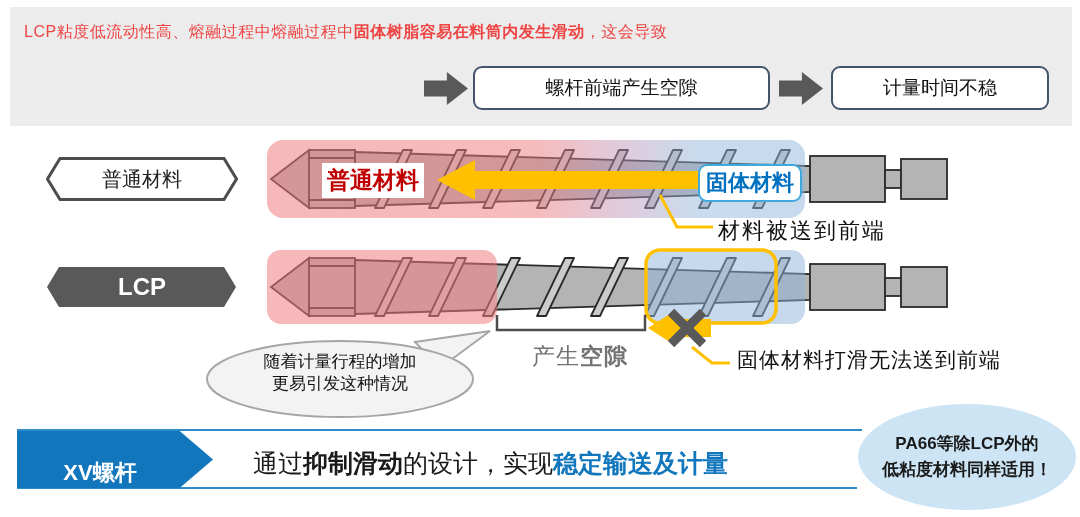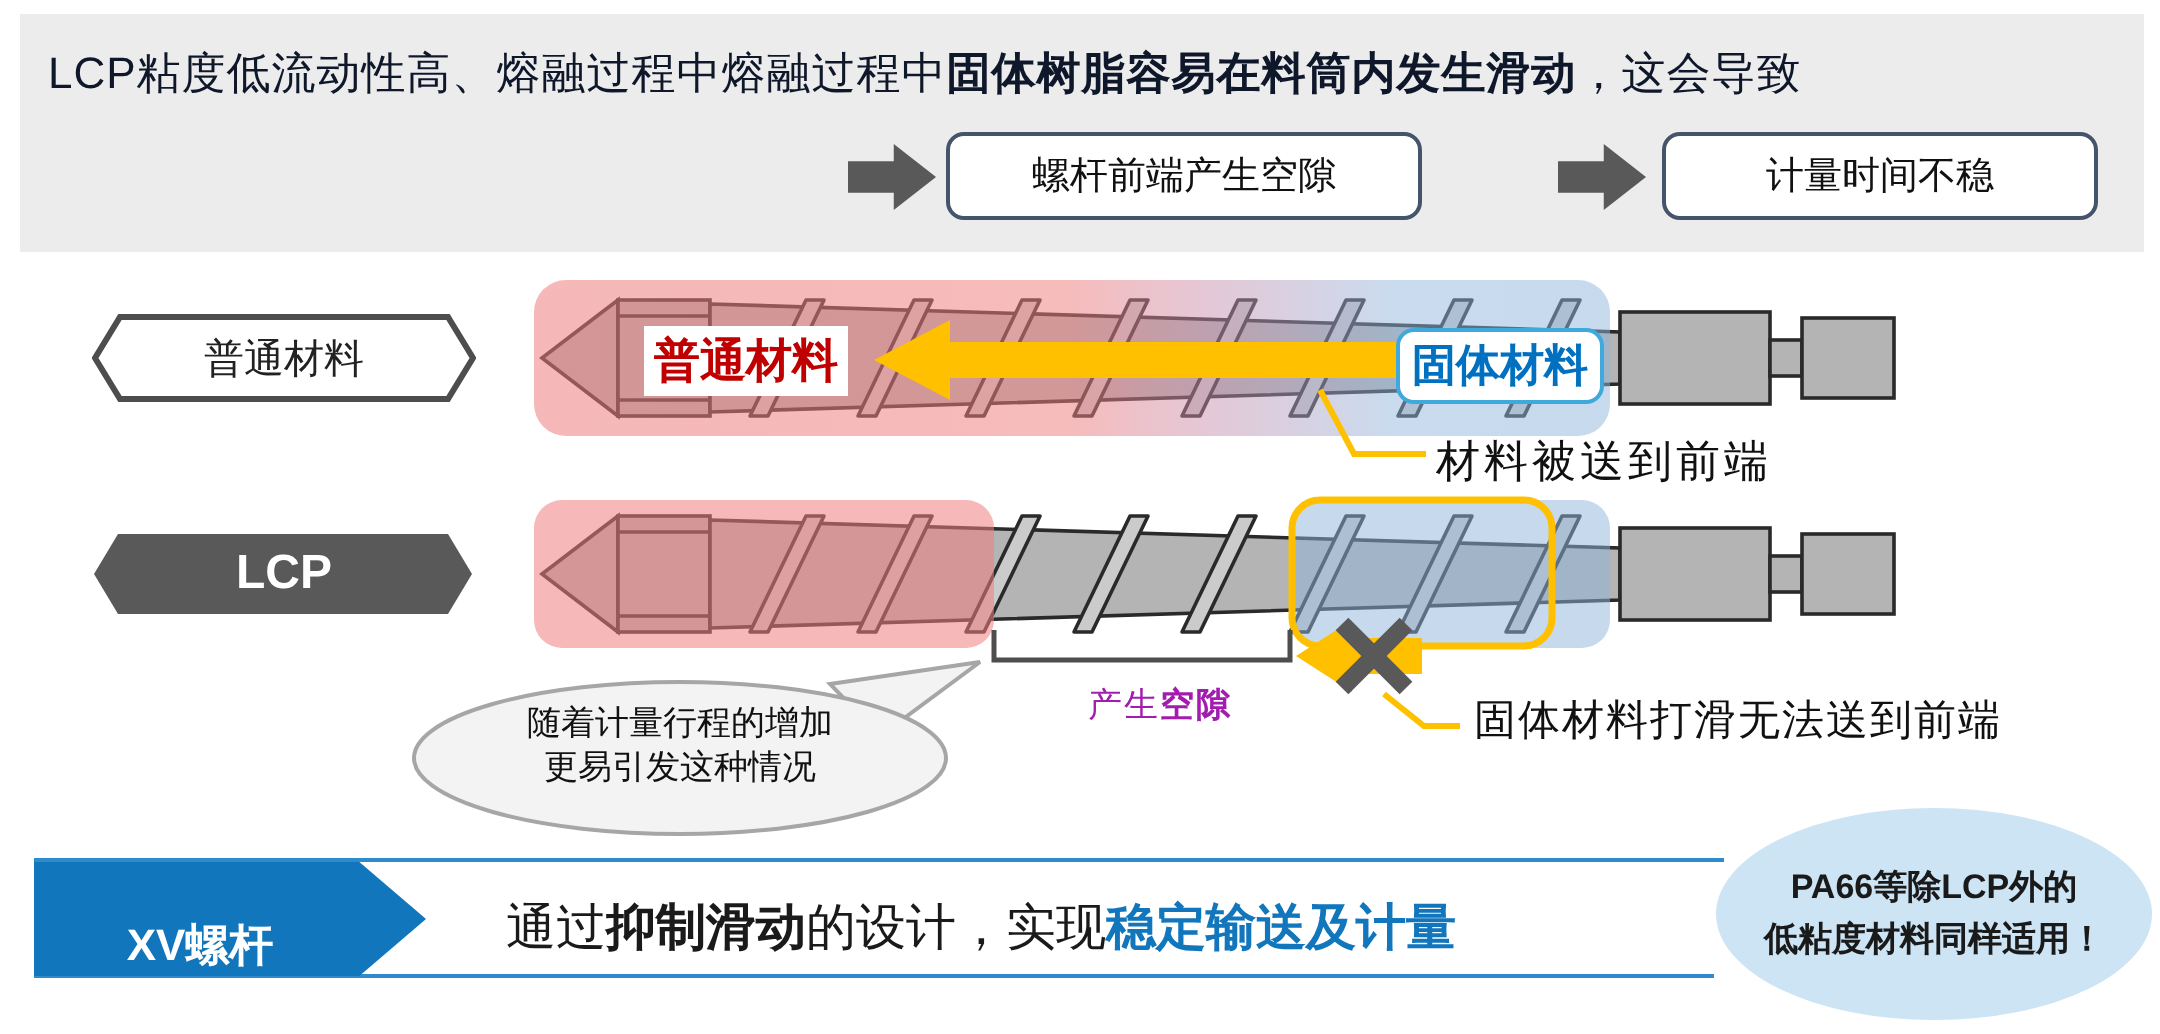--- a/index.html
+++ b/index.html
@@ -1,42 +1,42 @@
 <!DOCTYPE html>
 <html><head>
 <meta charset="utf-8">
 <style>
   html,body{margin:0;padding:0;background:#fff;}
   .stage{position:relative;width:1080px;height:517px;background:#fff;overflow:hidden;
          font-family:"Liberation Sans","DejaVu Sans",sans-serif;color:#111;}
   .abs{position:absolute;}
   
   .banner{left:10px;top:7px;width:1062px;height:119px;background:#ececec;}
-  .intro{left:24px;top:22px;font-size:22px;letter-spacing:.5px;white-space:nowrap;color:#0f172a;}
+  .intro{left:24px;top:22px;font-size:16px;letter-spacing:.5px;white-space:nowrap;color:#ef4444;}
   .intro .b{font-weight:bold;}
   .flowbox{height:44px;background:#fff;border:2px solid #44546a;border-radius:9px;
            display:flex;align-items:center;justify-content:center;font-size:19px;color:#111;
            box-sizing:border-box;}
   .fb1{left:33px;top:66px;width:382px;}
-  .fb2{left:473px;top:66px;width:238px;}
+  .fb2{left:473px;top:66px;width:297px;}
   .fb3{left:831px;top:66px;width:218px;}
   .flowarrow{width:44px;height:33px;background:#595959;
              clip-path:polygon(0% 26%,52% 26%,52% 0%,100% 50%,52% 100%,52% 74%,0% 74%);}
   .fa1{left:424px;top:72px;} .fa2{left:779px;top:72px;}
   .hextext{display:flex;align-items:center;justify-content:center;}
   .hex1t{left:46px;top:157px;width:192px;height:44px;font-size:20px;color:#222;}
   .hex2t{left:46px;top:266px;width:192px;height:42px;font-size:24px;font-weight:bold;color:#fff;}
   
   .meltbox{left:322px;top:163px;width:102px;height:35px;background:#fff;display:flex;align-items:center;
            justify-content:center;font-size:23px;font-weight:bold;color:#c00000;}
   .solidbox{left:698px;top:164px;width:104px;height:38px;background:#fff;border:2px solid #3fa9dc;
             border-radius:9px;display:flex;align-items:center;justify-content:center;
             font-size:22px;font-weight:bold;color:#0070c0;box-sizing:border-box;}
   .ann1{left:718px;top:216px;font-size:22px;letter-spacing:2px;color:#111;white-space:nowrap;}
-  .gaplabel{left:505px;top:341px;width:150px;text-align:center;font-size:17px;letter-spacing:1px;color:#a21caf;}
+  .gaplabel{left:505px;top:341px;width:150px;text-align:center;font-size:23px;letter-spacing:1px;color:#737373;}
   .gaplabel .b{font-weight:bold;}
   .ann2{left:737px;top:346px;font-size:21px;letter-spacing:1px;color:#111;white-space:nowrap;}
   .bubbletext{left:215px;top:351px;width:250px;text-align:center;font-size:17px;line-height:22px;color:#111;}
   
   .ruletop{left:17px;top:429px;width:845px;height:2px;background:#2f8ccc;}
   .rulebot{left:17px;top:487px;width:840px;height:2px;background:#2f8ccc;}
   .badge{left:17px;top:431px;width:196px;height:57px;background:#1176bc;color:#fff;
          clip-path:polygon(0 0,83% 0,100% 50%,83% 100%,0 100%);
          display:flex;align-items:flex-end;justify-content:center;padding-right:30px;box-sizing:border-box;
          font-size:22px;font-weight:bold;}

